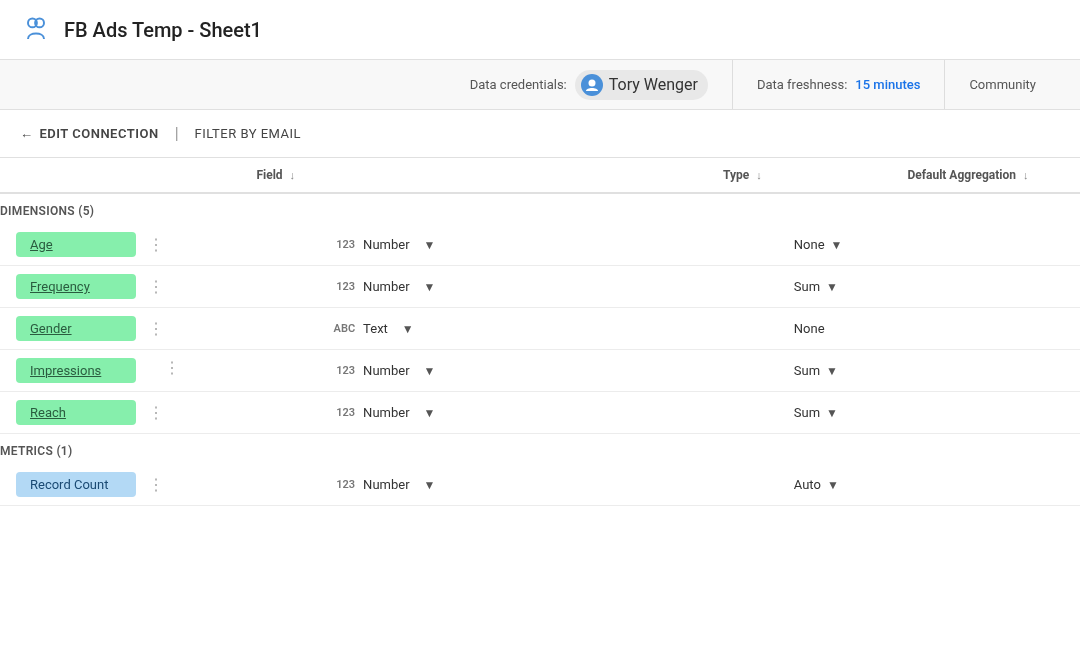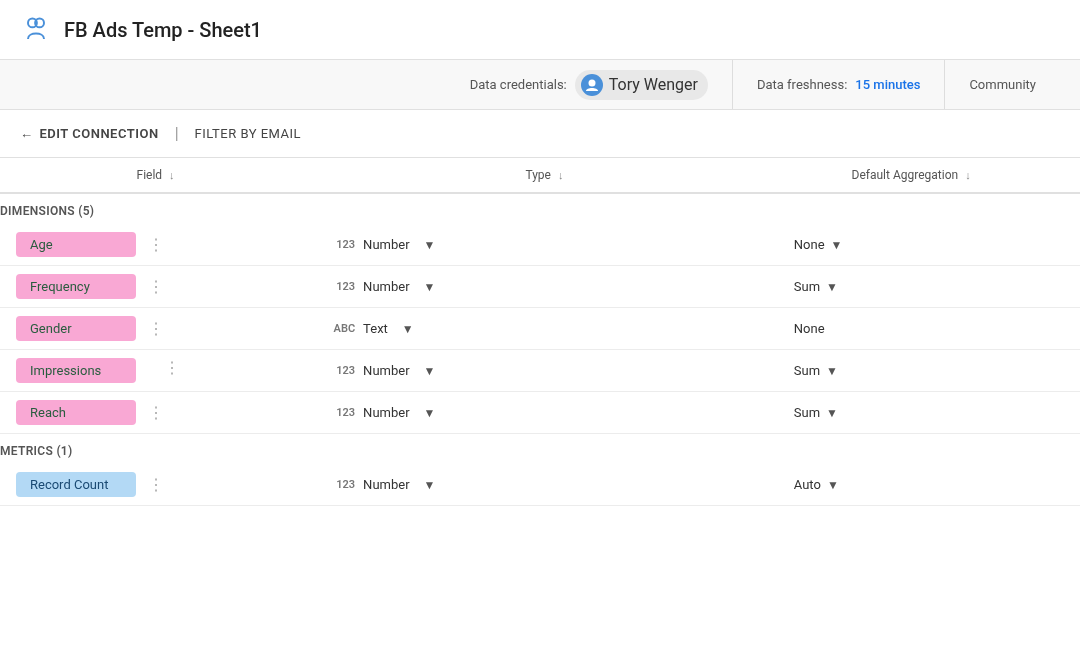--- a/index.html
+++ b/index.html
@@ -137,24 +137,24 @@
       height: calc(661px - 60px - 50px - 48px);
     }
     table {
       width: 100%;
       border-collapse: collapse;
     }
     thead tr {
       border-bottom: 2px solid #e0e0e0;
     }
     th {
-      text-align: center;
+      text-align: right;
       padding: 10px 16px;
       font-size: 12px;
-      font-weight: 400;
+      font-weight: 700;
       color: #555;
       background: #fff;
       white-space: nowrap;
     }
     th .sort-icon {
       display: inline-block;
       margin-left: 4px;
       color: #888;
       font-size: 11px;
     }
@@ -184,22 +184,23 @@
 
     .field-chip {
       display: inline-block;
       padding: 5px 14px;
       border-radius: 4px;
       font-size: 13px;
       font-weight: 400;
       min-width: 120px;
     }
     .chip-green {
-      background: #f9a8d4;
+      background: #86efac;
       color: #2a5c3f;
+      text-decoration: underline;
     }
     .chip-blue {
       background: #b3d9f5;
       color: #1a4a73;
     }
 
     .drag-handle {
       color: #aaa;
       font-size: 16px;
       cursor: grab;

